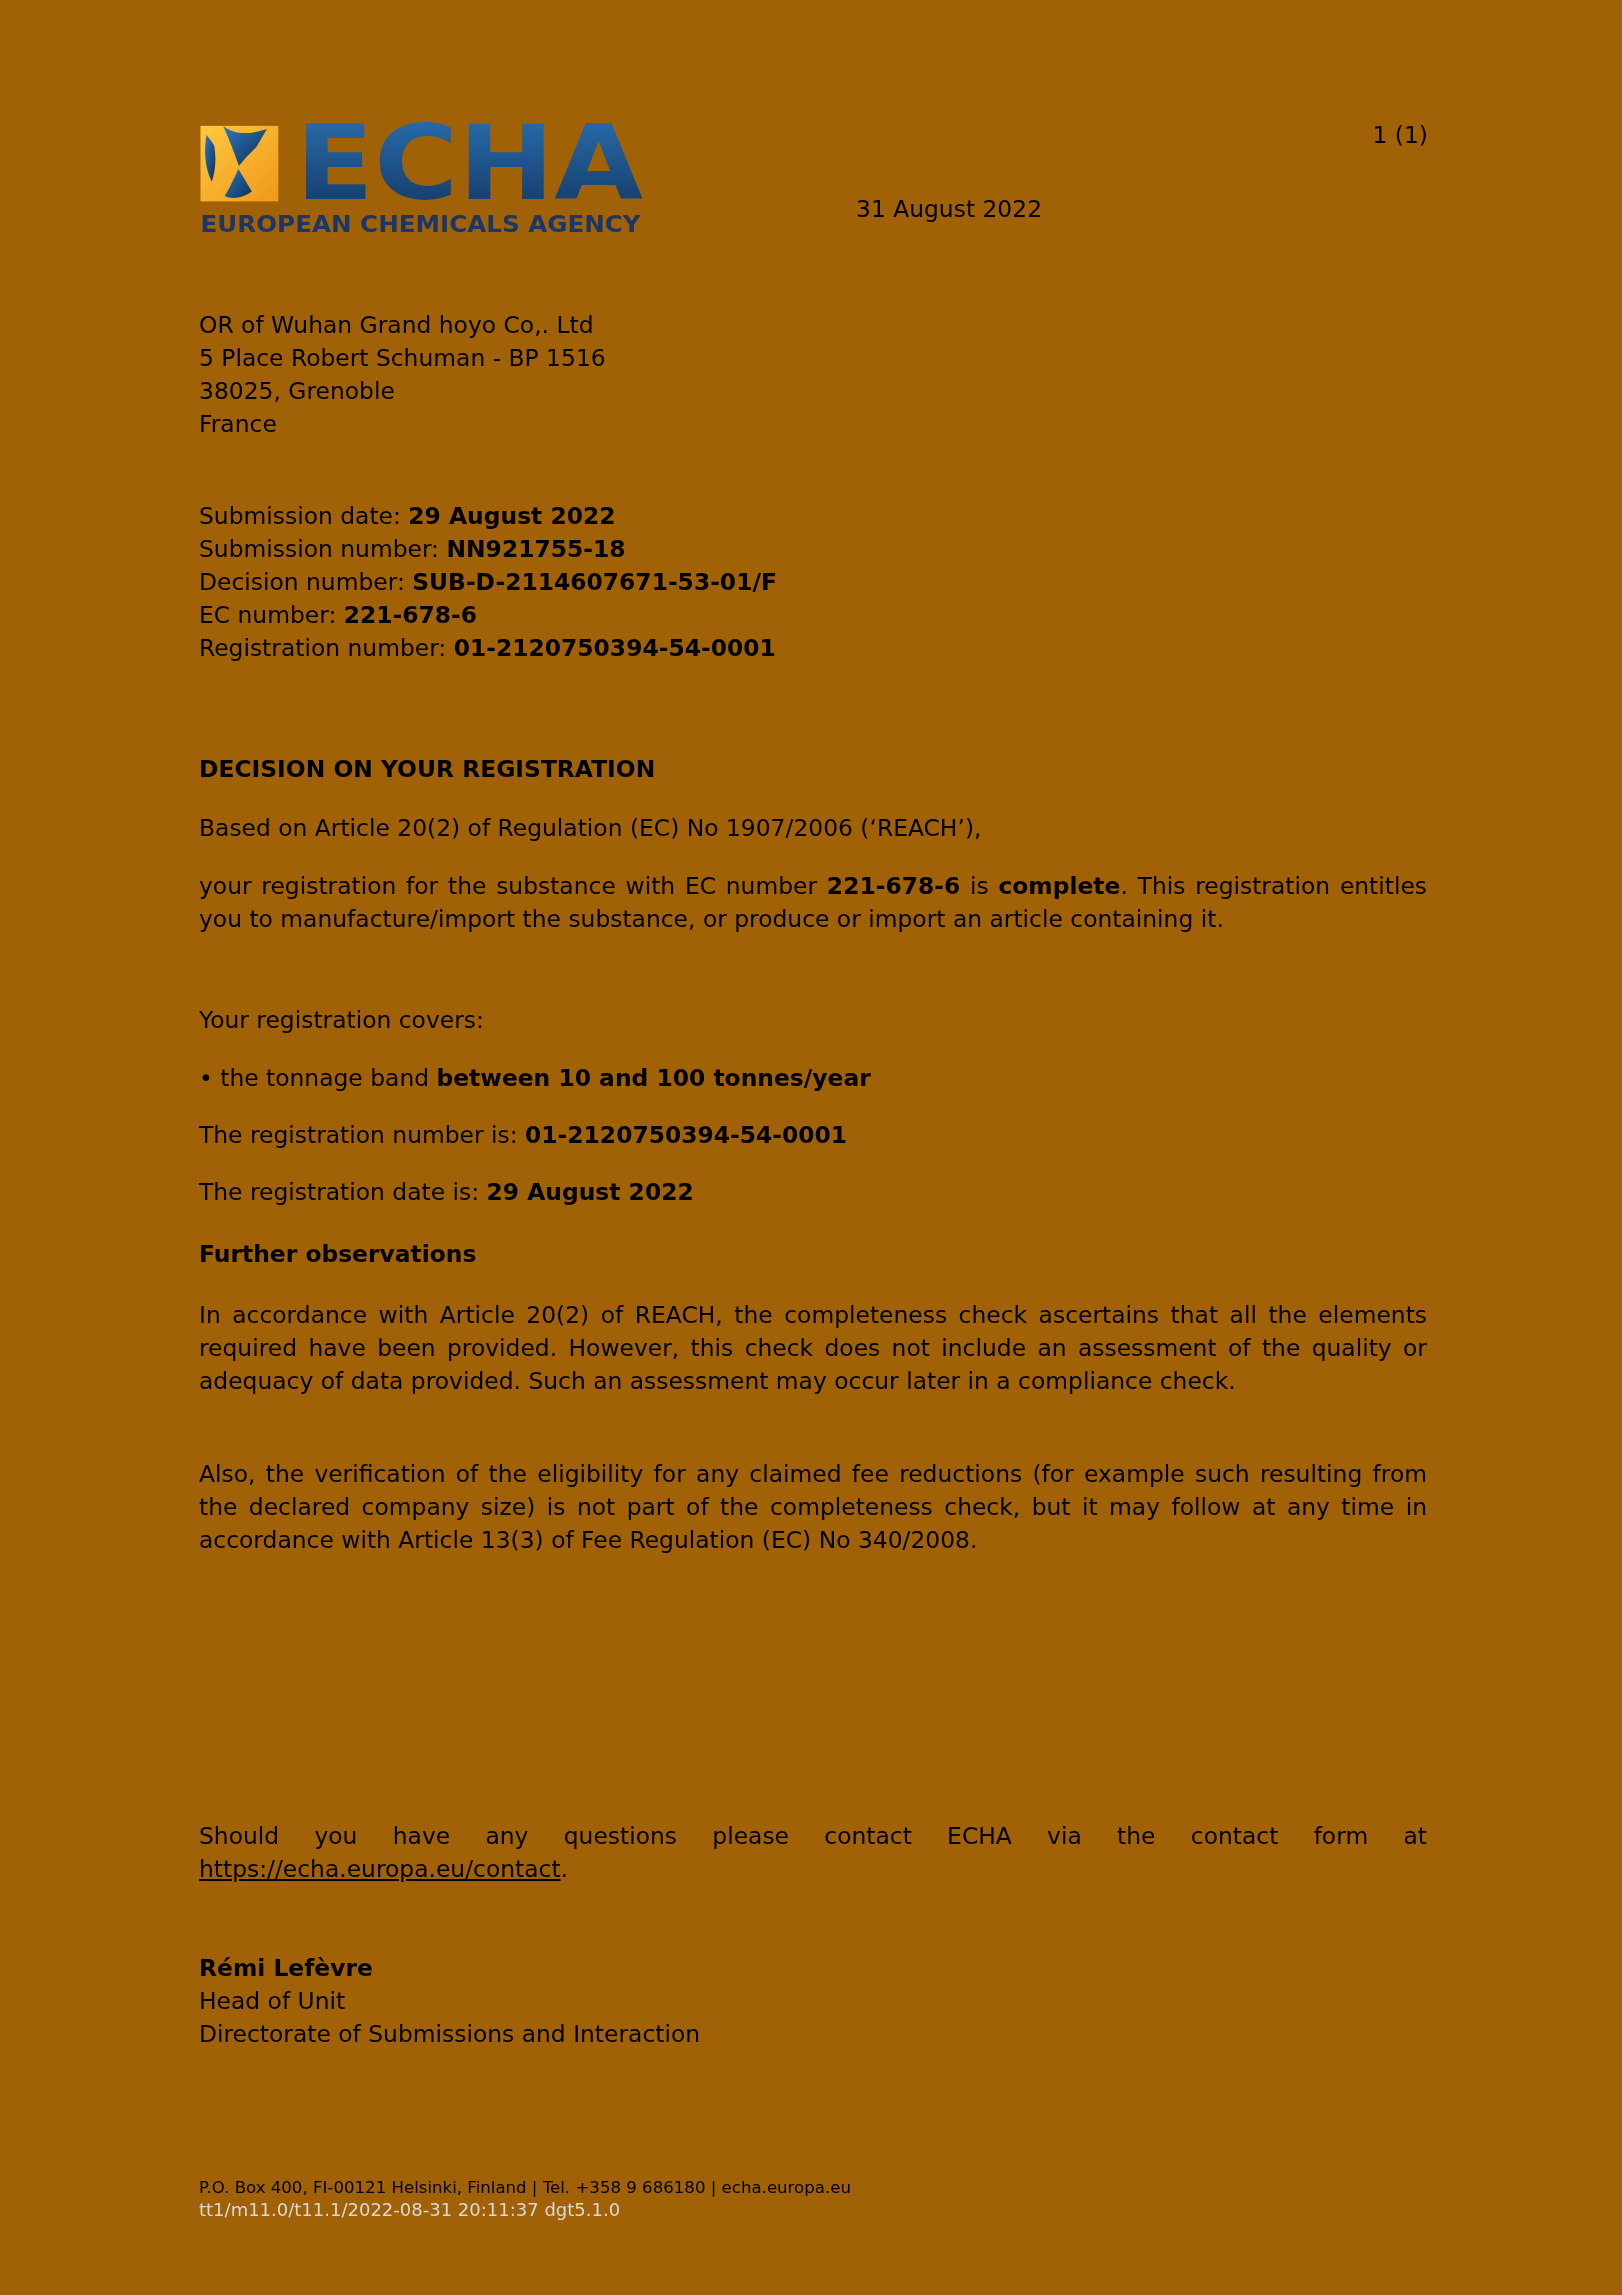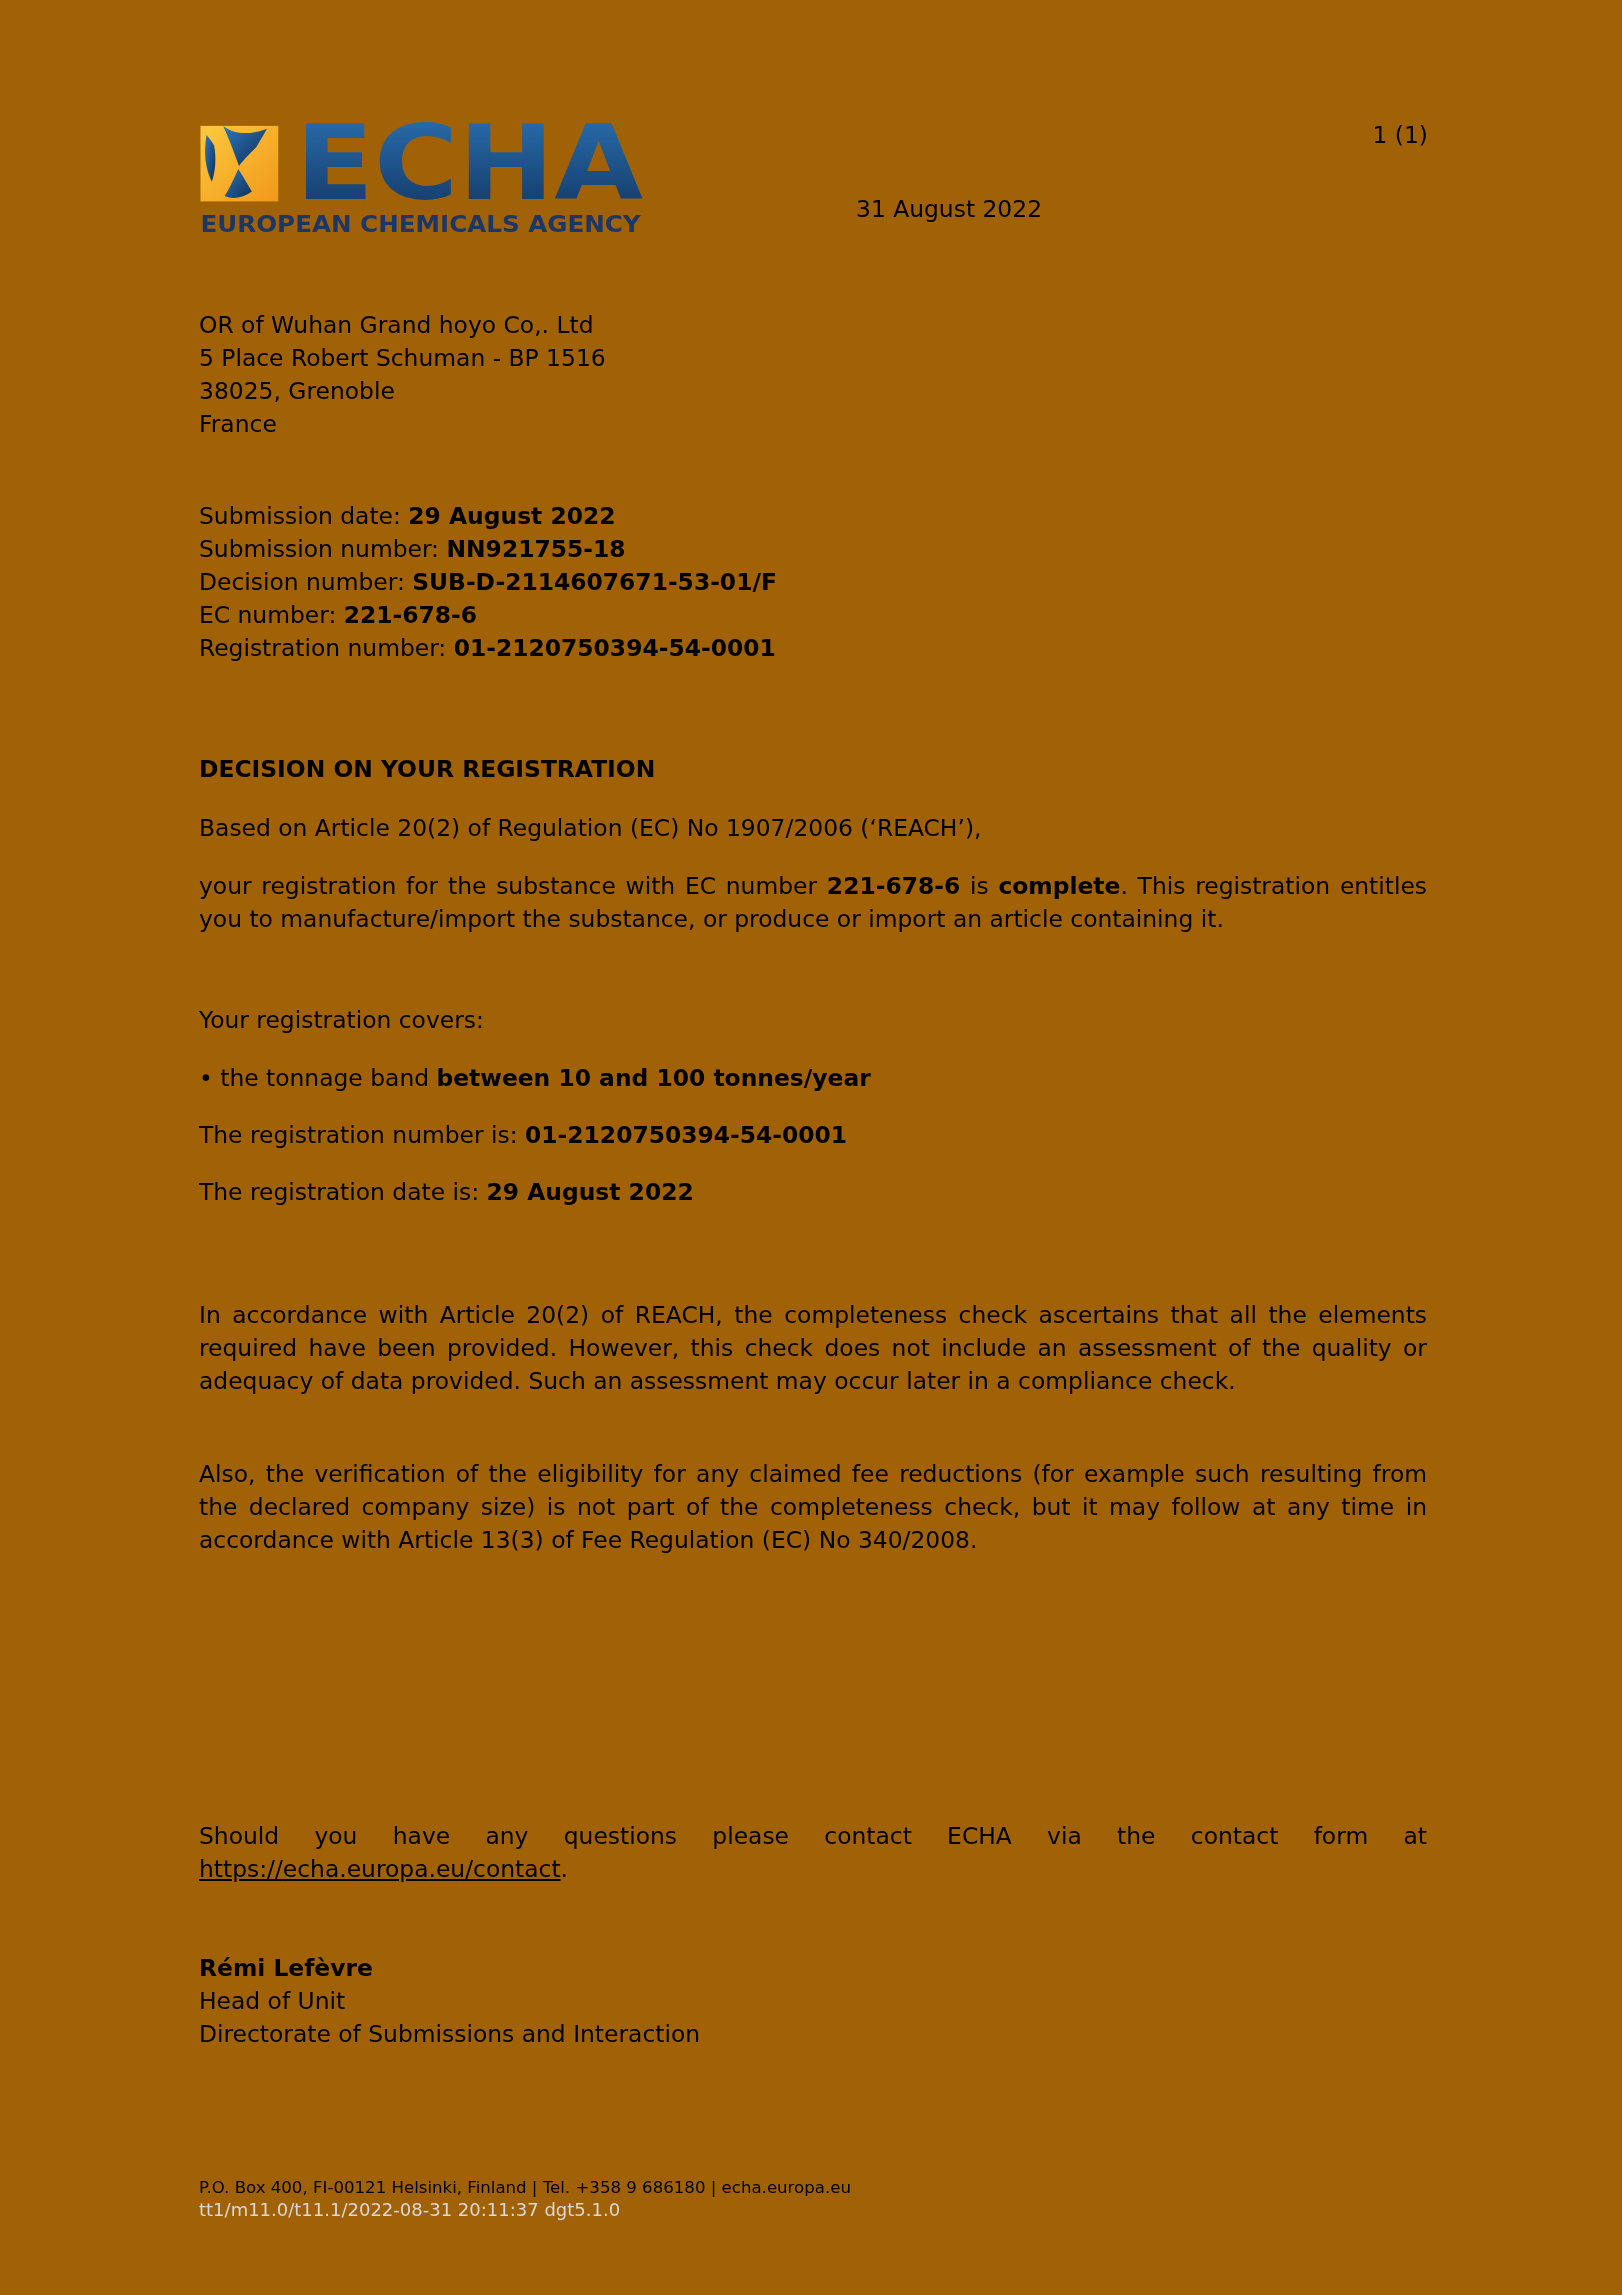--- a/index.html
+++ b/index.html
@@ -95,20 +95,21 @@
   <p class="blk p-complete just"><span>your registration for the substance with EC number </span><b>221-678-6</b><span> is </span><b>complete</b><span>. This registration entitles you to manufacture/import the substance, or produce or import an article containing it.</span></p>
 
   <p class="blk p-covers">Your registration covers:</p>
 
   <p class="blk p-tonnage"><span>•</span> <span>the tonnage band </span><b>between 10 and 100 tonnes/year</b></p>
 
   <p class="blk p-regnum"><span>The registration number is: </span><b>01-2120750394-54-0001</b></p>
 
   <p class="blk p-regdate"><span>The registration date is: </span><b>29 August 2022</b></p>
 
+  <div class="blk h-further">Further observations</div>
 
   <p class="blk p-fo1 just">In accordance with Article 20(2) of REACH, the completeness check ascertains that all the elements required have been provided. However, this check does not include an assessment of the quality or adequacy of data provided. Such an assessment may occur later in a compliance check.</p>
 
   <p class="blk p-fo2 just">Also, the verification of the eligibility for any claimed fee reductions (for example such resulting from the declared company size) is not part of the completeness check, but it may follow at any time in accordance with Article 13(3) of Fee Regulation (EC) No 340/2008.</p>
 
 
 
   <p class="blk p-fo5 just"><span>Should you have any questions please contact ECHA via the contact form at </span><span class="link">https://</span><span class="link">echa.europa.eu/contact</span><span>.</span></p>
 
   <div class="blk signature">

